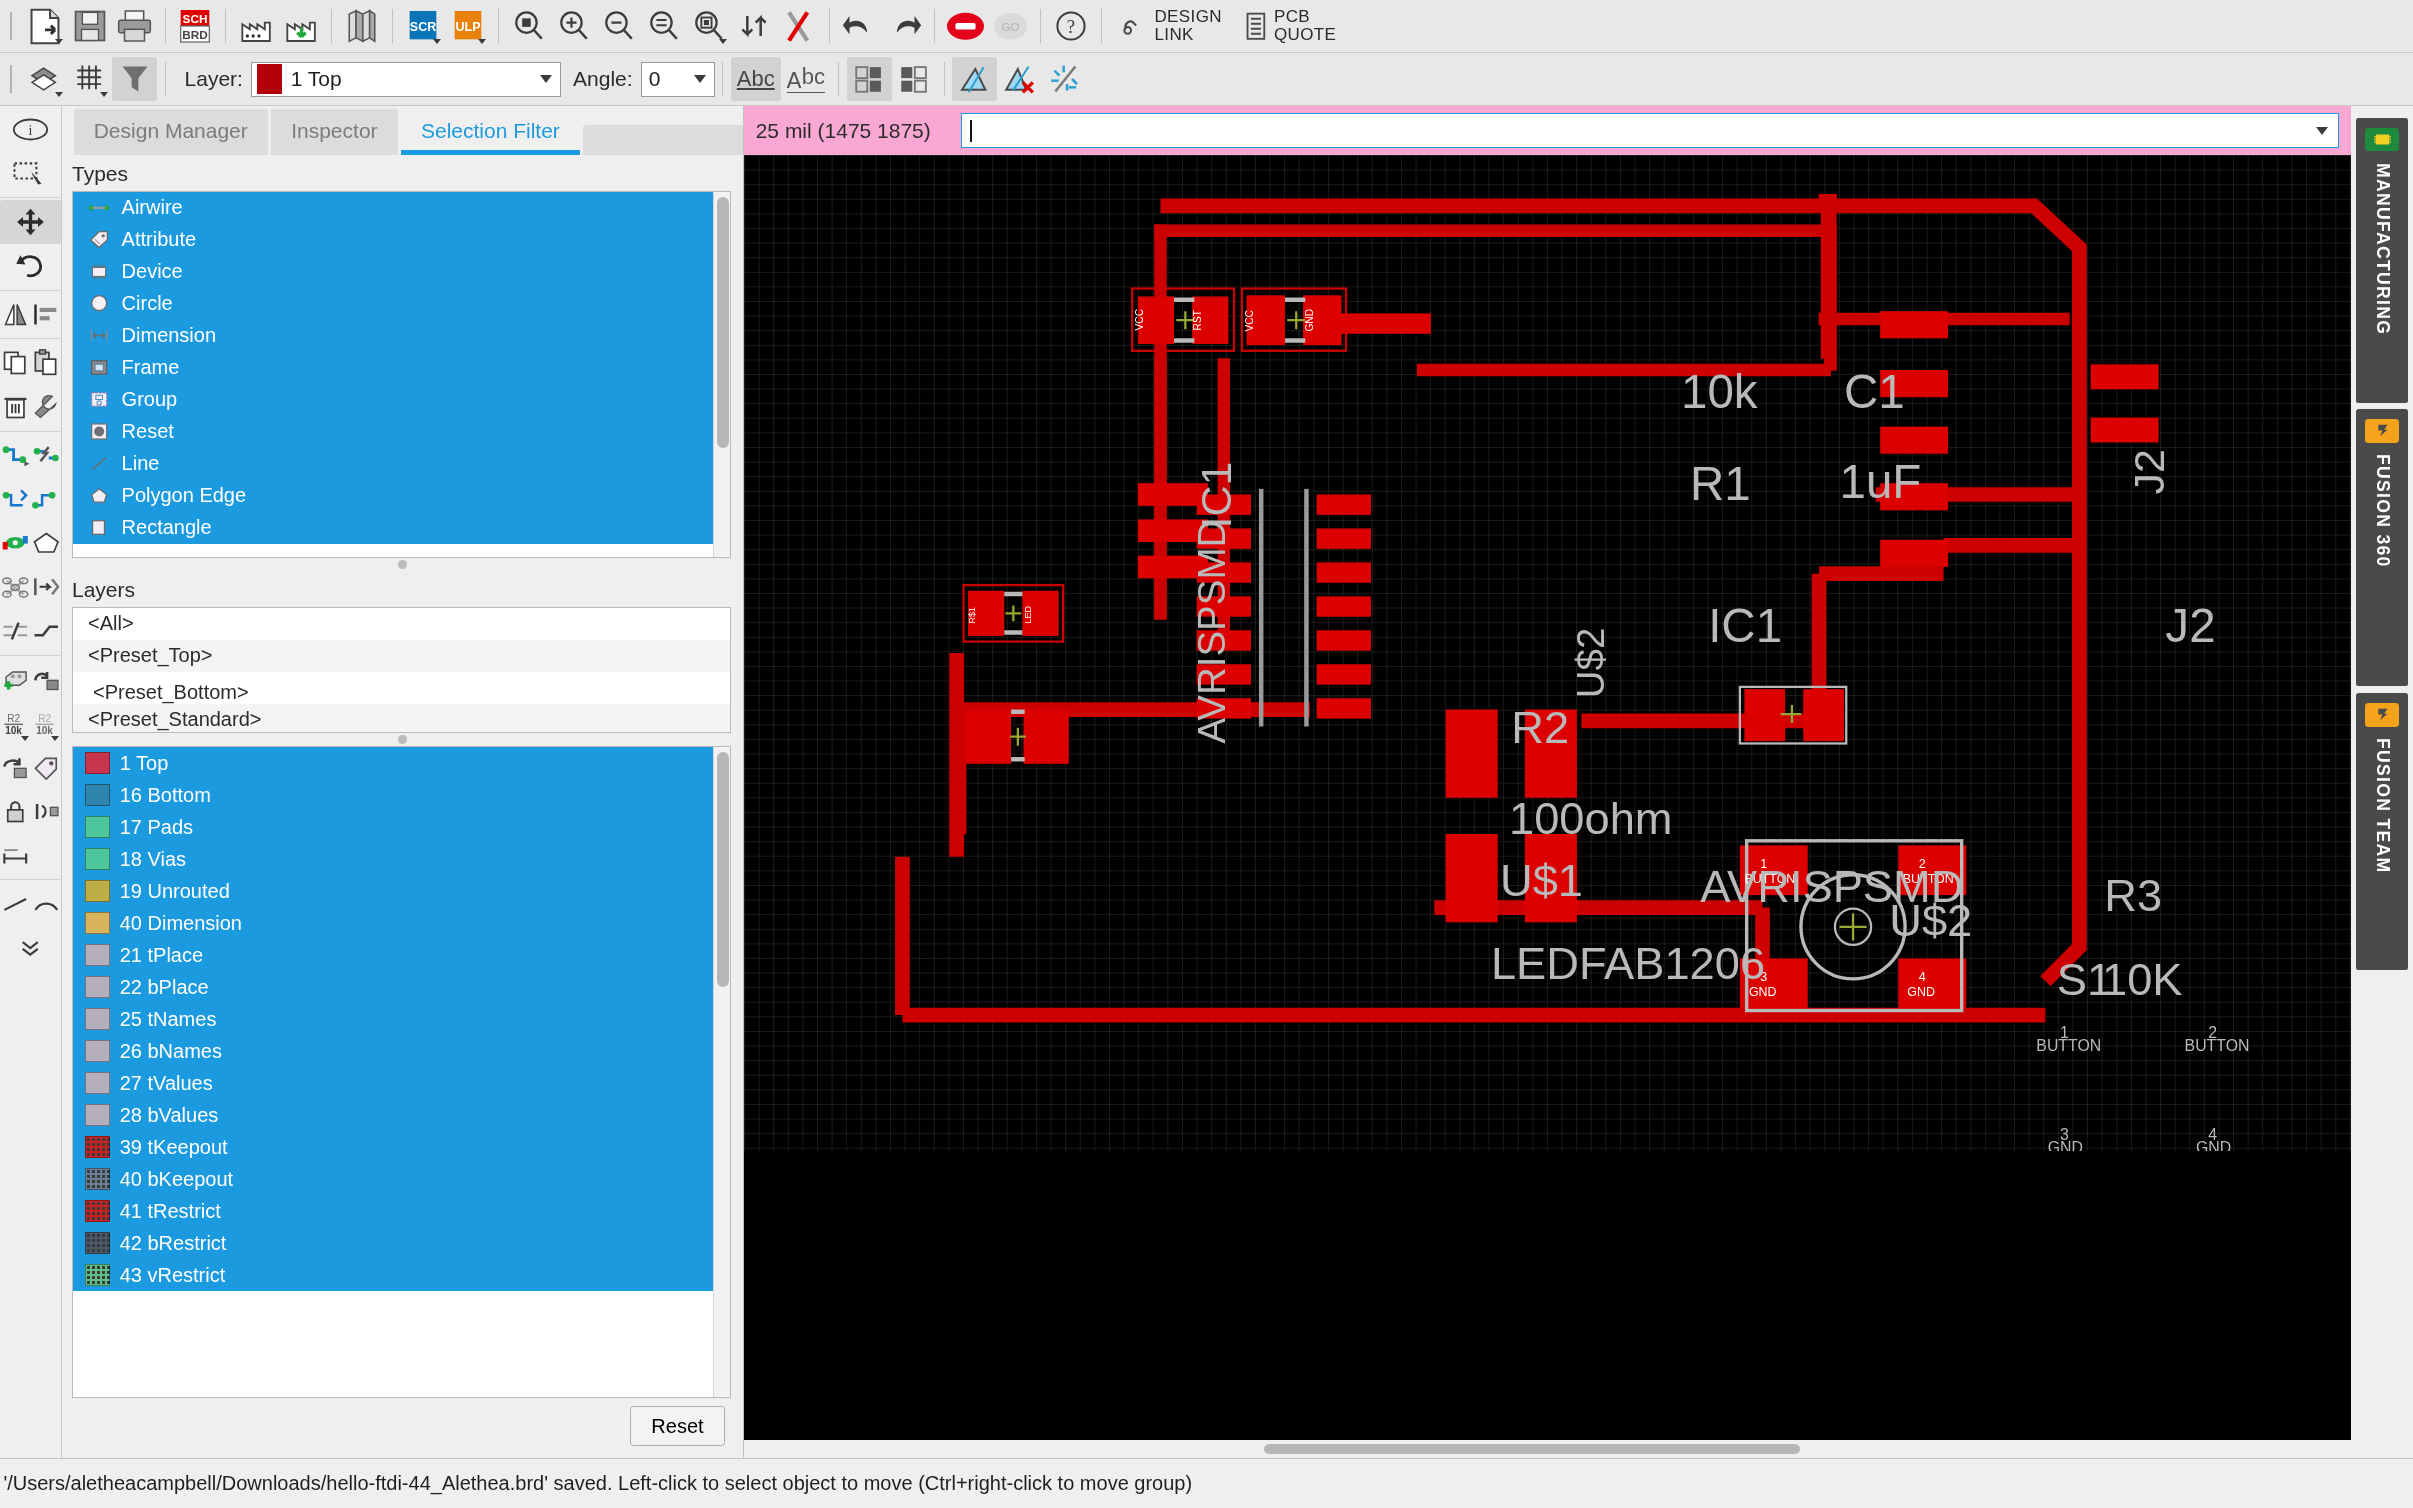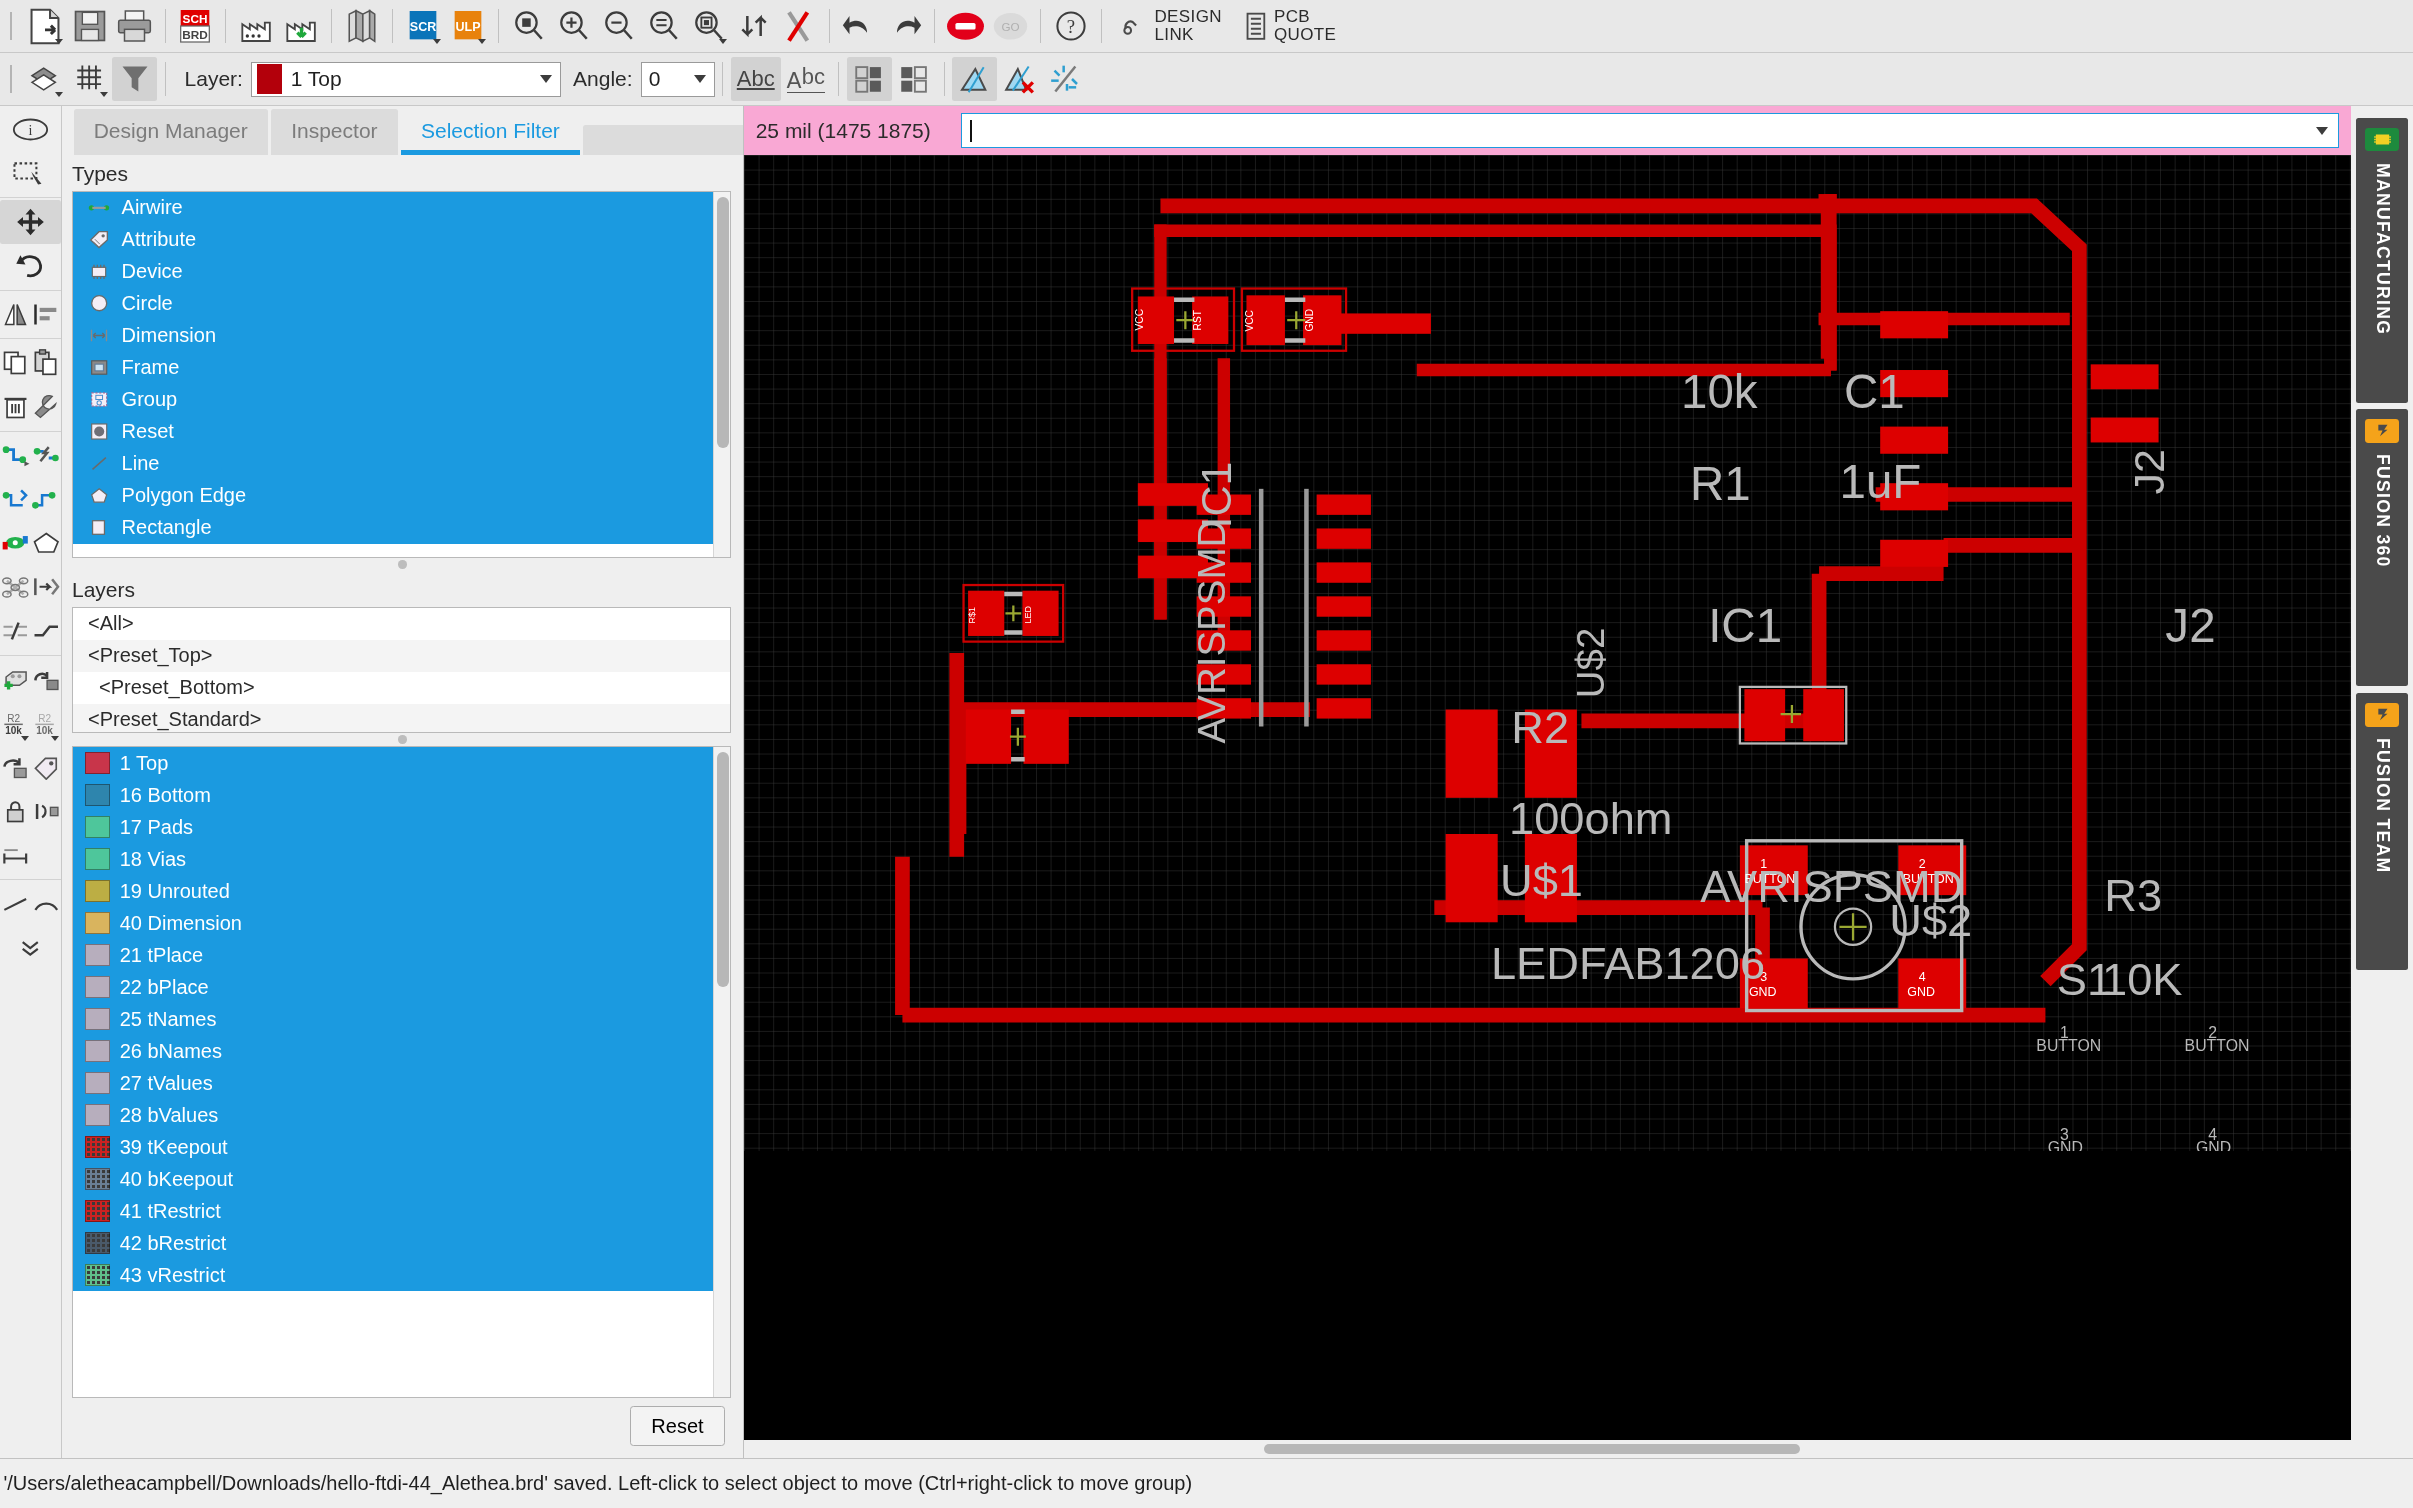--- a/index.html
+++ b/index.html
@@ -834,21 +834,21 @@
 
       <div class="sec-title">Layers</div>
       <div class="listbox" style="height:126px;">
         <div id="presets-list" style="position:absolute;inset:0;overflow:hidden;">
             <div class="lrow" style="padding-left: 15px; background: rgb(255, 255, 255);">
               <span class="txt">&lt;All&gt;</span>
             </div>
             <div class="lrow" style="padding-left: 15px; background: rgb(244, 244, 244);">
               <span class="txt">&lt;Preset_Top&gt;</span>
             </div>
-            <div class="lrow" style="padding-left: 26px; background: rgb(255, 255, 255);">
+            <div class="lrow" style="padding-left: 20px; background: rgb(255, 255, 255); align-items: flex-end;">
               <span class="txt">&lt;Preset_Bottom&gt;</span>
             </div>
             <div class="lrow" style="padding-left: 15px; background: rgb(244, 244, 244);">
               <span class="txt">&lt;Preset_Standard&gt;</span>
             </div>
           </div>
       </div>
 
       <div class="splitter">
           <i></i>

